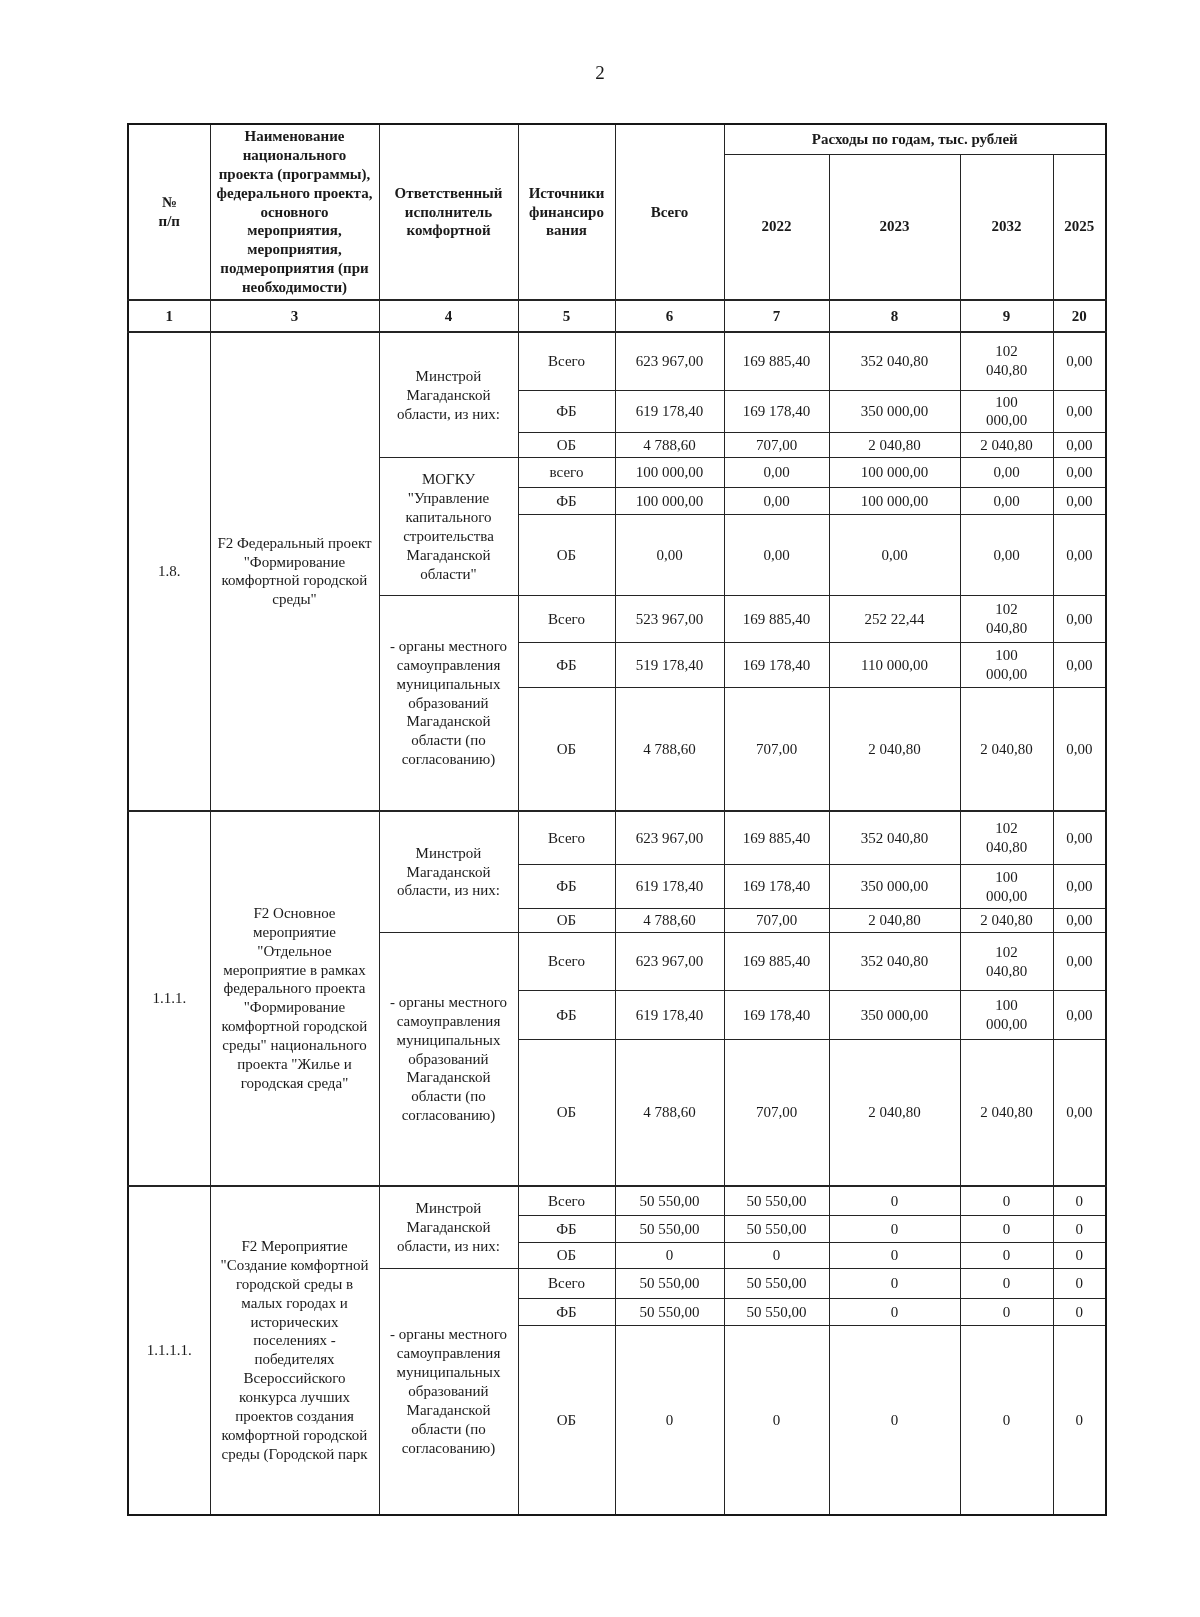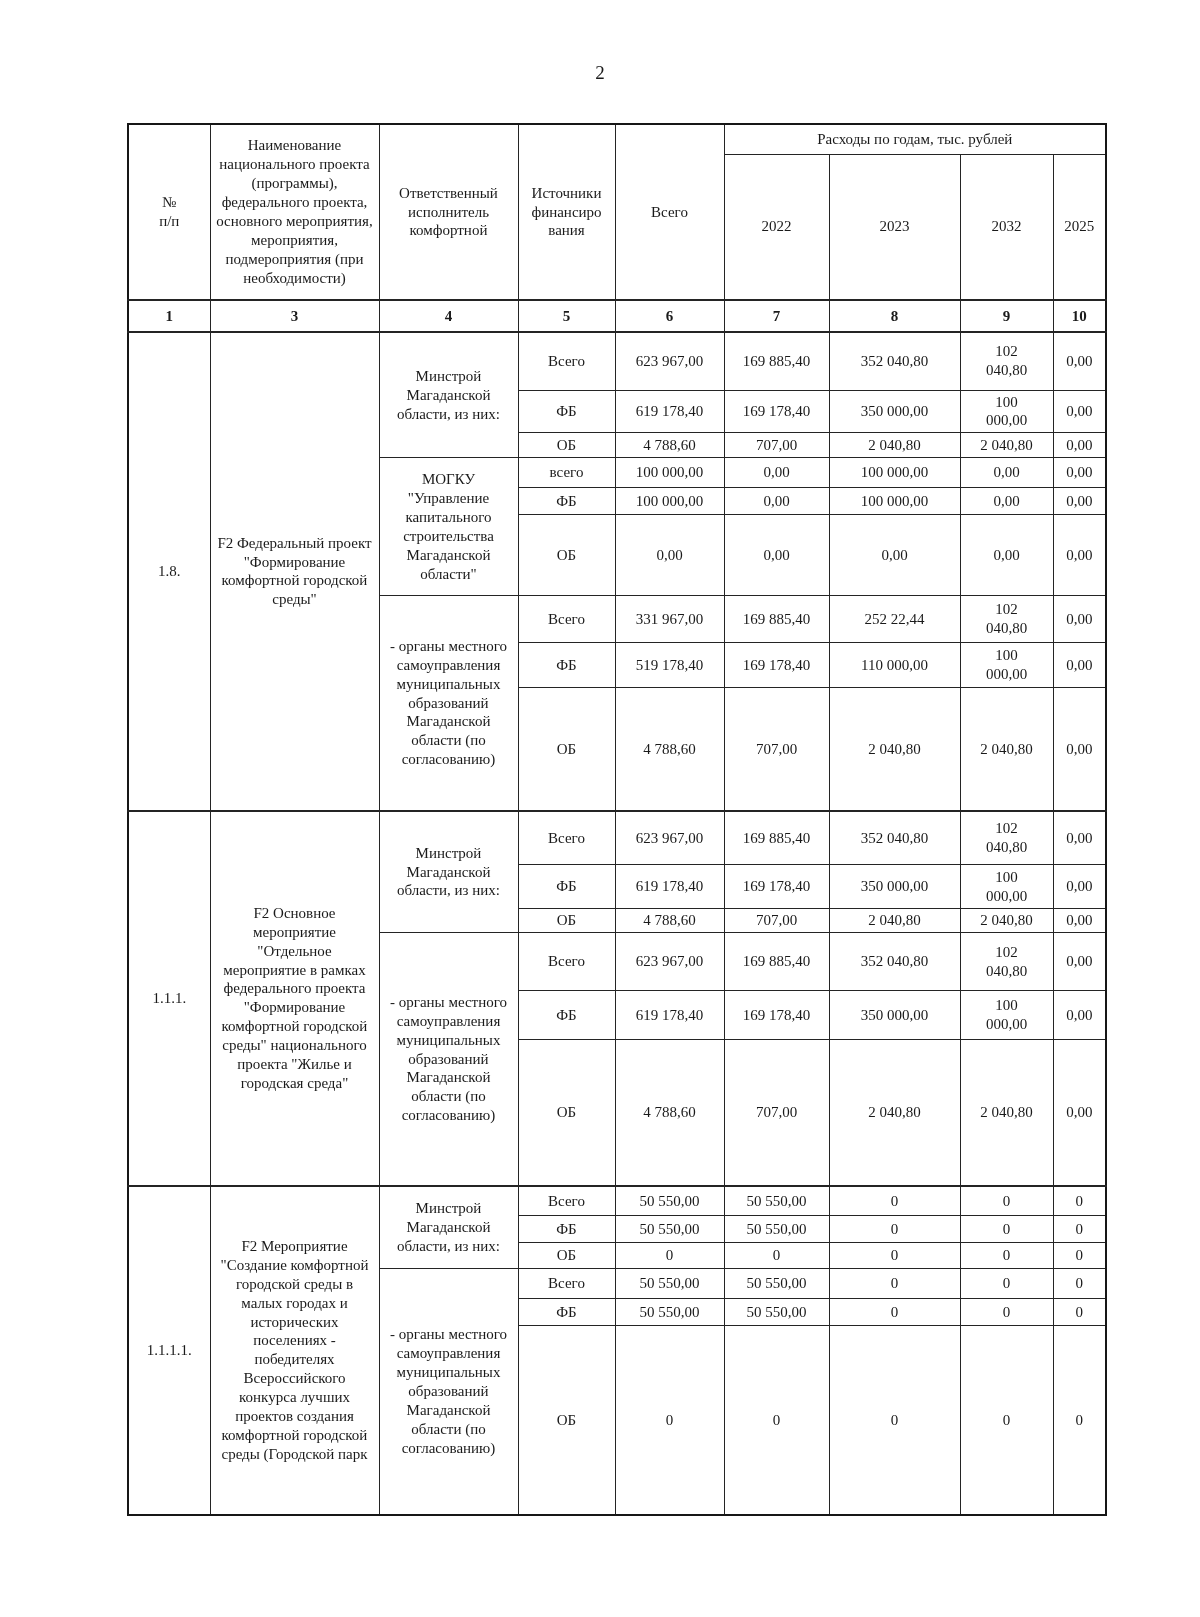--- a/index.html
+++ b/index.html
@@ -17,21 +17,21 @@
     border:2px solid #161616;
   }
   .doc-table th,.doc-table td{
     border:1.5px solid #242424;
     padding:2px 4px;
     text-align:center;vertical-align:middle;
     font-size:15px;line-height:1.26;
     white-space:pre-line;
     overflow:hidden;
   }
-  .doc-table th{font-weight:normal;}
+  .doc-table th{font-weight:bold;}
   .index-row td{font-weight:bold;border-top-width:2px;border-bottom-width:2px;}
   .group-start td{border-top-width:2px;}
   .src-wrap{overflow-wrap:break-word;word-break:break-word;}
 </style>
 </head>
 <body>
 
 <div class="page-number">2</div>
 
 <table class="doc-table">
@@ -67,21 +67,21 @@
   </tr>
   <tr class="index-row" style="height:32px">
     <td>1</td>
     <td>3</td>
     <td>4</td>
     <td>5</td>
     <td>6</td>
     <td>7</td>
     <td>8</td>
     <td>9</td>
-    <td>10</td>
+    <td>20</td>
   </tr>
 
   <tr class="group-start" style="height:58px">
     <td rowspan="9">1.8.</td>
     <td rowspan="9">F2 Федеральный проект "Формирование комфортной городской среды"</td>
     <td rowspan="3">Минстрой Магаданской области, из них:</td>
     <td>Всего</td>
     <td>623 967,00</td>
     <td>169 885,40</td>
     <td>352 040,80</td>
@@ -127,21 +127,21 @@
     <td>ОБ</td>
     <td>0,00</td>
     <td>0,00</td>
     <td>0,00</td>
     <td>0,00</td>
     <td>0,00</td>
   </tr>
   <tr style="height:47px">
     <td rowspan="3">- органы местного самоуправления муниципальных образований Магаданской области (по согласованию)</td>
     <td>Всего</td>
-    <td>331 967,00</td>
+    <td>523 967,00</td>
     <td>169 885,40</td>
     <td>252 22,44</td>
     <td>102
 040,80</td>
     <td>0,00</td>
   </tr>
   <tr style="height:45px">
     <td>ФБ</td>
     <td>519 178,40</td>
     <td>169 178,40</td>

